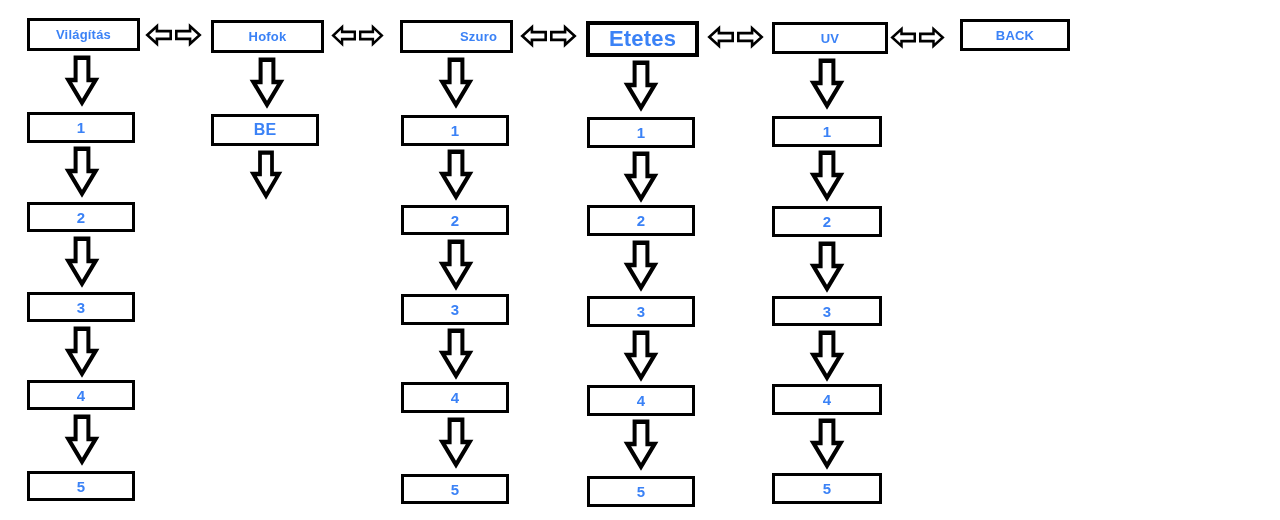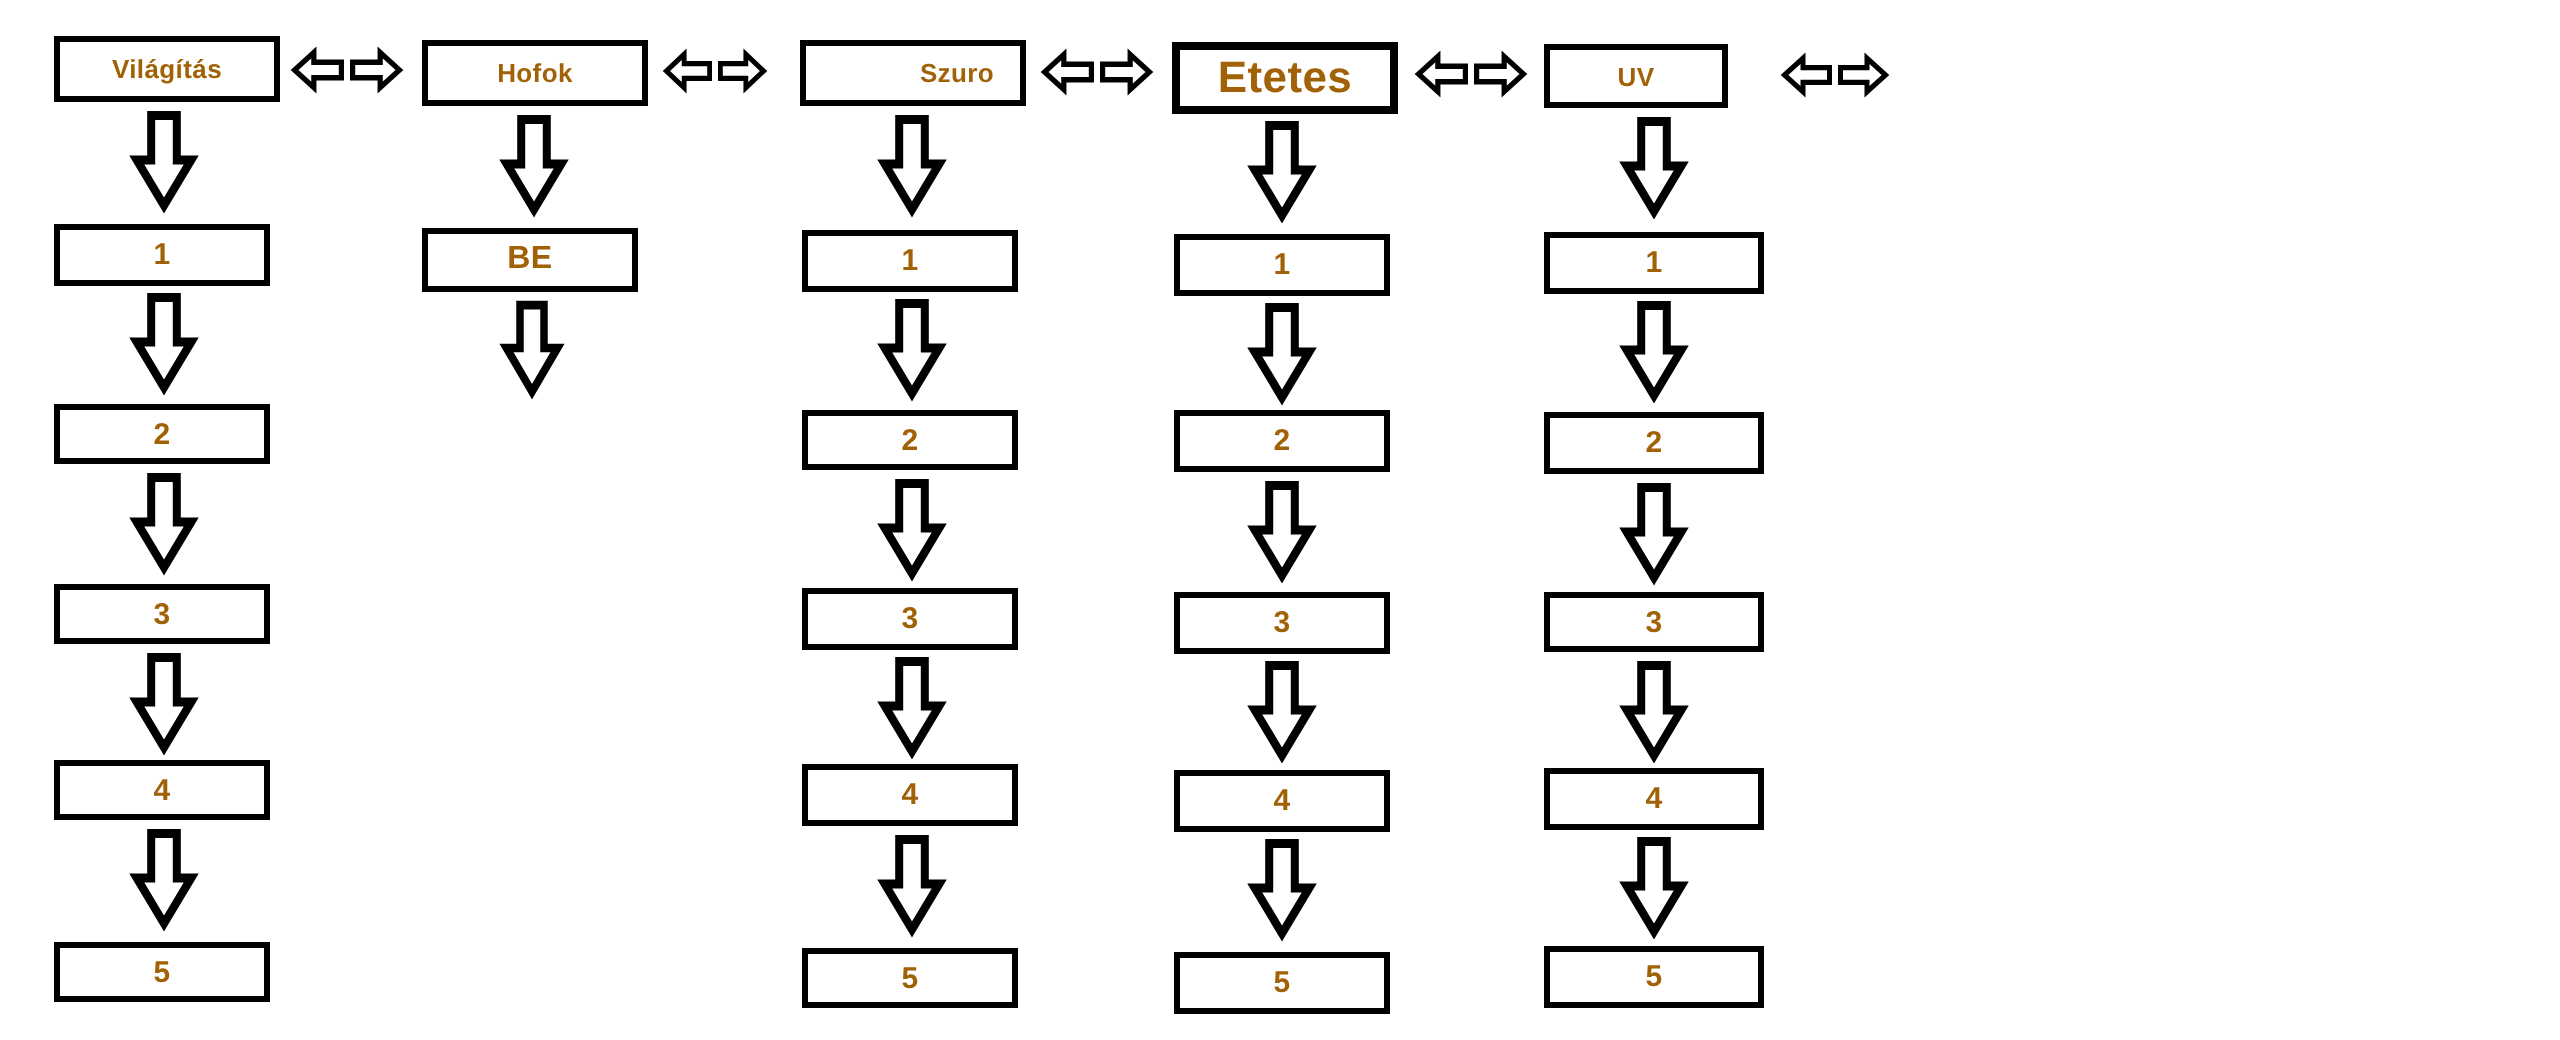--- a/index.html
+++ b/index.html
@@ -26,21 +26,21 @@
     position: absolute;
     box-sizing: border-box;
     background: #ffffff;
     border: 3px solid #000000;
     display: flex;
     align-items: center;
     justify-content: center;
     font-weight: bold;
     letter-spacing: 0.2px;
     line-height: 1;
-    color: #a16207;
+    color: #3b82f6;
     user-select: none;
   }
   .node.head {
     font-size: 13px;
   }
   .node.head.big {
     font-size: 22px;
     border-width: 4px;
   }
   .node.step {
@@ -118,33 +118,34 @@
     <svg viewBox="0 0 100 80" preserveAspectRatio="none">
       <path d="M5,40 L42,8 L42,26 L95,26 L95,54 L42,54 L42,72 Z"></path>
     </svg>
   </span>
   <span class="arrow" style="left:737px; top:26px; width:26px; height:22px;">
     <svg viewBox="0 0 100 80" preserveAspectRatio="none">
       <path d="M95,40 L58,8 L58,26 L5,26 L5,54 L58,54 L58,72 Z"></path>
     </svg>
   </span>
 
-  <div class="node head" style="left:772px; top:22px; width:92px; height:32px;">UV</div>
+  <div class="node head" style="left:772px; top:22px; width:116px; height:32px;">UV</div>
 
   <span class="arrow" style="left:891px; top:27px; width:25px; height:21px;">
     <svg viewBox="0 0 100 80" preserveAspectRatio="none">
       <path d="M5,40 L42,8 L42,26 L95,26 L95,54 L42,54 L42,72 Z"></path>
     </svg>
   </span>
   <span class="arrow" style="left:919px; top:27px; width:25px; height:21px;">
     <svg viewBox="0 0 100 80" preserveAspectRatio="none">
       <path d="M95,40 L58,8 L58,26 L5,26 L5,54 L58,54 L58,72 Z"></path>
     </svg>
   </span>
 
+  <div class="node head" style="left:960px; top:19px; width:110px; height:32px;">BACK</div>
 
   <span class="arrow" style="left:66px; top:55px; width:32px; height:50px;">
     <svg viewBox="0 0 80 110" preserveAspectRatio="none">
       <path d="M40,105 L6,55 L24,55 L24,6 L56,6 L56,55 L74,55 Z"></path>
     </svg>
   </span>
   <div class="node step" style="left:27px; top:112px; width:108px; height:31px;">1</div>
 
   <span class="arrow" style="left:66px; top:146px; width:32px; height:50px;">
     <svg viewBox="0 0 80 110" preserveAspectRatio="none">

